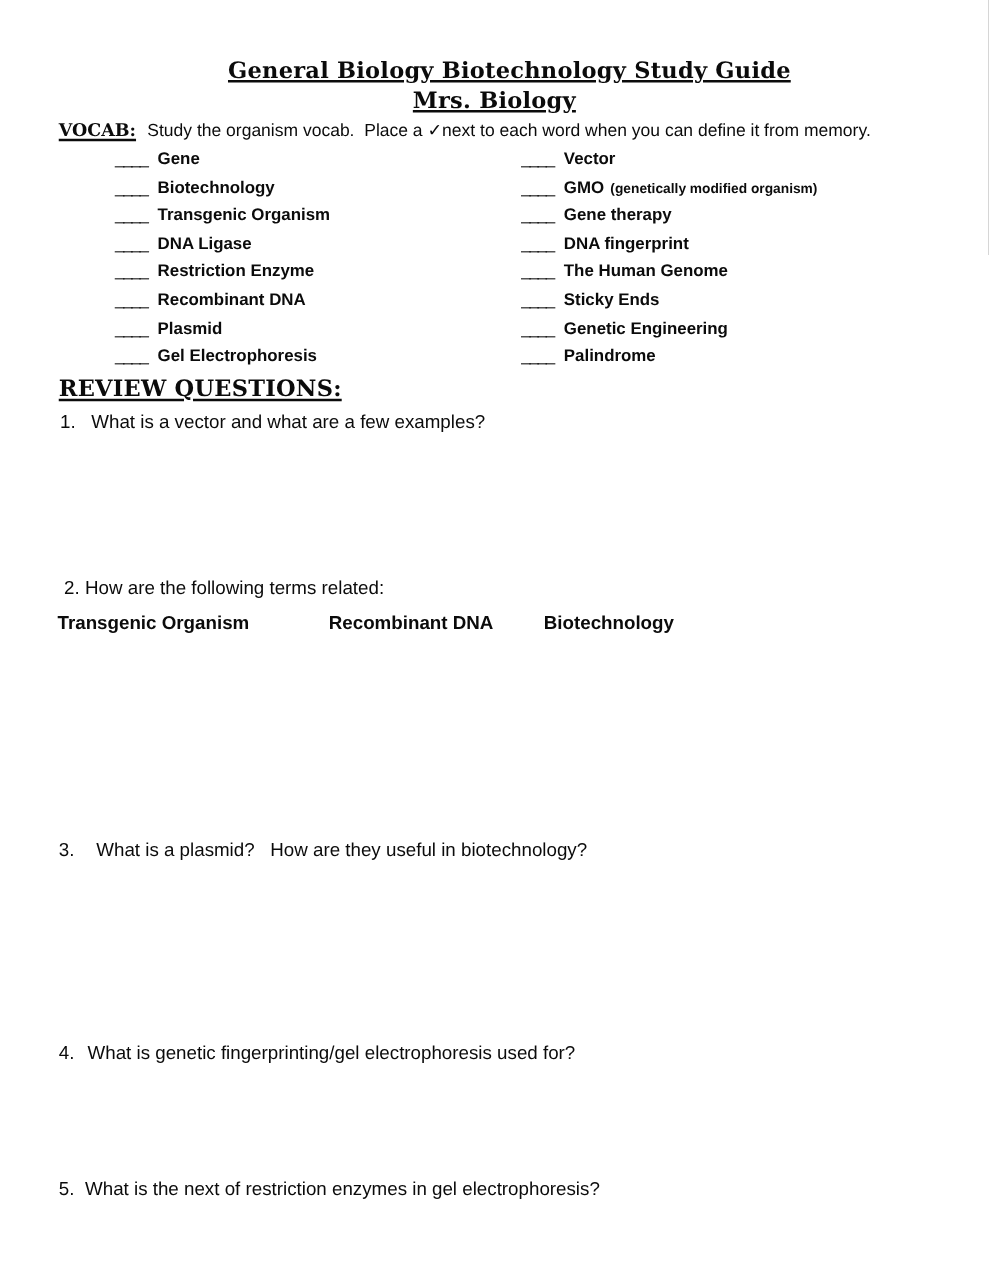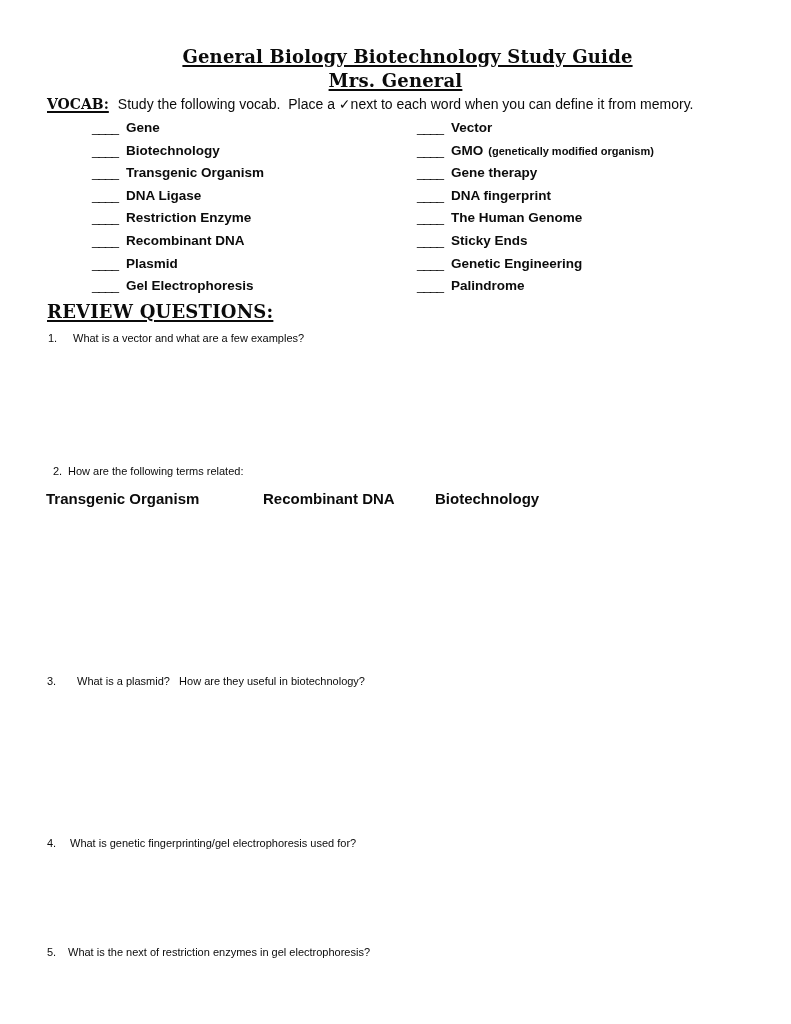--- a/index.html
+++ b/index.html
@@ -64,21 +64,21 @@
   }
 
   .review-heading{
     position:absolute;top:300px;left:47px;
     font-size:18px;line-height:24px;
     letter-spacing:0.2px;
   }
 
   .qrow{
     position:absolute;left:47px;
-    font-size:11px;line-height:20px;
+    font-size:15px;line-height:20px;
     white-space:pre;
   }
   .qnum{display:inline-block;}
   .q1{top:328px;left:48px;}
   .q1 .qnum{width:25px;}
   .q2{top:461px;text-align:center;}
   .q2 .qnum{width:21px;}
   .q3{top:671px;}
   .q3 .qnum{width:30px;}
   .q4{top:833px;}
@@ -97,23 +97,23 @@
   .rel-term-0{left:46px;}
   .rel-term-1{left:263px;}
   .rel-term-2{left:435px;}
 </style>
 </head>
 <body>
 
 <div class="doc">
 
   <div class="title-line title-1 serif-head">General Biology Biotechnology Study Guide</div>
-  <div class="title-line title-2 serif-head">Mrs. General</div>
+  <div class="title-line title-2 serif-head">Mrs. Biology</div>
 
-  <div class="vocab-line"><span class="vocab-head serif-head">VOCAB:</span><span class="instr">Study the following vocab.  Place a </span><span class="instr">✓</span><span class="instr">next to each word when you can define it from memory.</span></div>
+  <div class="vocab-line"><span class="vocab-head serif-head">VOCAB:</span><span class="instr">Study the organism vocab.  Place a </span><span class="instr">✓</span><span class="instr">next to each word when you can define it from memory.</span></div>
 
   <div class="vocab-cols">
     <div class="vcol vcol-left">
       <div class="vrow"><span class="blank">____</span><span class="term">Gene</span><span class="term-note"></span></div>
       <div class="vrow"><span class="blank">____</span><span class="term">Biotechnology</span><span class="term-note"></span></div>
       <div class="vrow"><span class="blank">____</span><span class="term">Transgenic Organism</span><span class="term-note"></span></div>
       <div class="vrow"><span class="blank">____</span><span class="term">DNA Ligase</span><span class="term-note"></span></div>
       <div class="vrow"><span class="blank">____</span><span class="term">Restriction Enzyme</span><span class="term-note"></span></div>
       <div class="vrow"><span class="blank">____</span><span class="term">Recombinant DNA</span><span class="term-note"></span></div>
       <div class="vrow"><span class="blank">____</span><span class="term">Plasmid</span><span class="term-note"></span></div>

